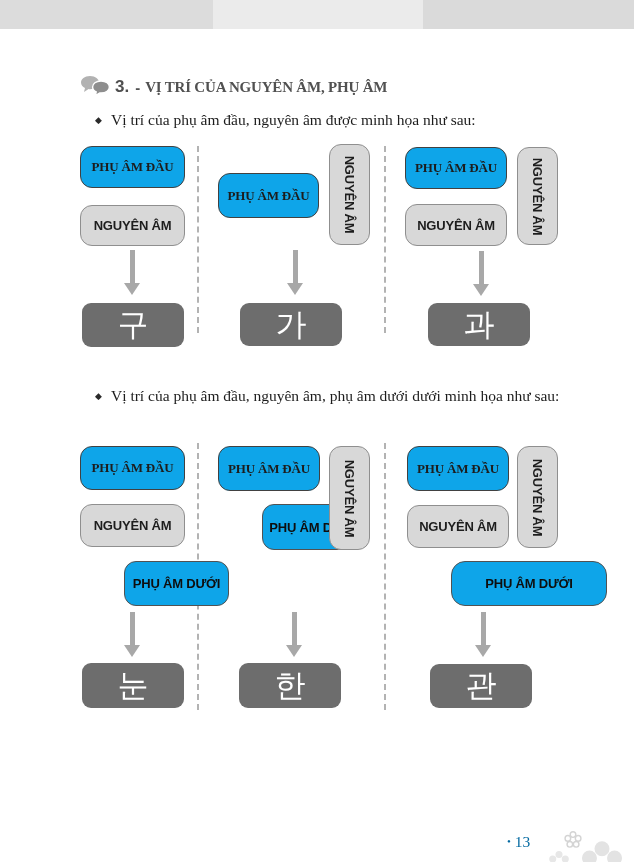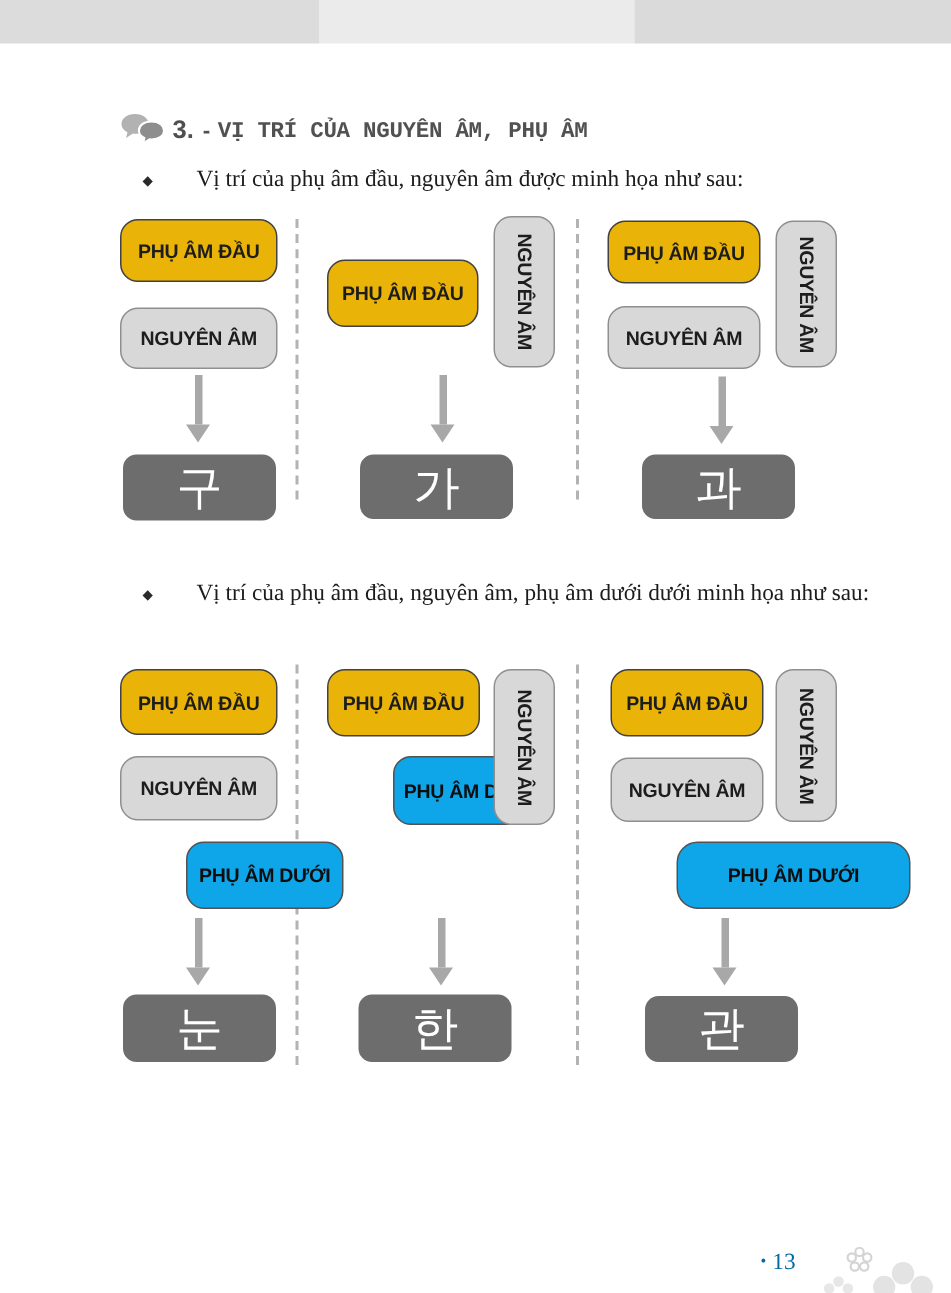--- a/index.html
+++ b/index.html
@@ -25,47 +25,47 @@
   }
   .heading .bubble-icon { width:32px; height:26px; margin-right:3px; flex:0 0 auto; }
   .heading .sec-num {
     font-family:"Liberation Sans", sans-serif; font-weight:bold;
     font-size:17px; color:#4f4f4f; margin-right:6px;
   }
   .heading .kr {
     font-size:16px; color:#6b6b6b; letter-spacing:1px; margin-right:6px;
   }
   .heading .vi {
-    font-family:Liberation Mono, monospace; font-weight:bold;
+    font-family:Liberation Serif, serif; font-weight:bold;
     font-size:15px; color:#515151; letter-spacing:-0.2px;
   }
   .heading .dash { color:#515151; font-weight:bold; font-family:"Liberation Sans", sans-serif; margin-right:5px; font-size:15px; }
 
   
   .bullet { position:absolute; left:95px; width:505px; display:flex; }
   .bullet .marker { font-size:9px; line-height:22px; color:#2a2a2a; width:16px; flex:0 0 auto; }
-  .bullet .txt { font-size:15.5px; line-height:1.48; color:#1c1c1c; text-align:justify;margin-left:20px; }
+  .bullet .txt { font-size:15.5px; line-height:1.48; color:#1c1c1c; text-align:justify; }
   .bullet-1 { top:109px; }
   .bullet-2 { top:385px; }
 
   
   .divider {
     position:absolute; width:0;
     border-left:2px dashed #b3b3b3;
   }
 
   
   .box {
     position:absolute;
     display:flex; align-items:center; justify-content:center;
     font-family:"Liberation Sans", sans-serif; font-weight:bold;
     font-size:13px; letter-spacing:-0.2px; color:#1d1d1d;
     border-radius:12px; text-align:center;
   }
-  .box-white  { background:#eab308; border:1.6px solid #414141; }
+  .box-white  { background:#0ea5e9; border:1.6px solid #414141;font-family:Liberation Serif, serif; }
   .box-light  { background:#d8d8d8; border:1.4px solid #8f8f8f; }
   .box-medium { background:#0ea5e9; border:1.6px solid #525252; color:#0e0e0e;margin-left:44px; }
   .box-dark   { background:#6d6d6d; border:none; border-radius:9px;
                 color:#ffffff; font-family:"Liberation Serif", serif;
                 font-weight:normal; font-size:31px; letter-spacing:0; }
   .vbox span { transform:rotate(90deg); white-space:nowrap; }
 
   
   .arrow { position:absolute; width:16px; height:45px; }
   .arrow .shaft { width:5px; height:33px; background:#a8a8a8; margin:0 auto; }

